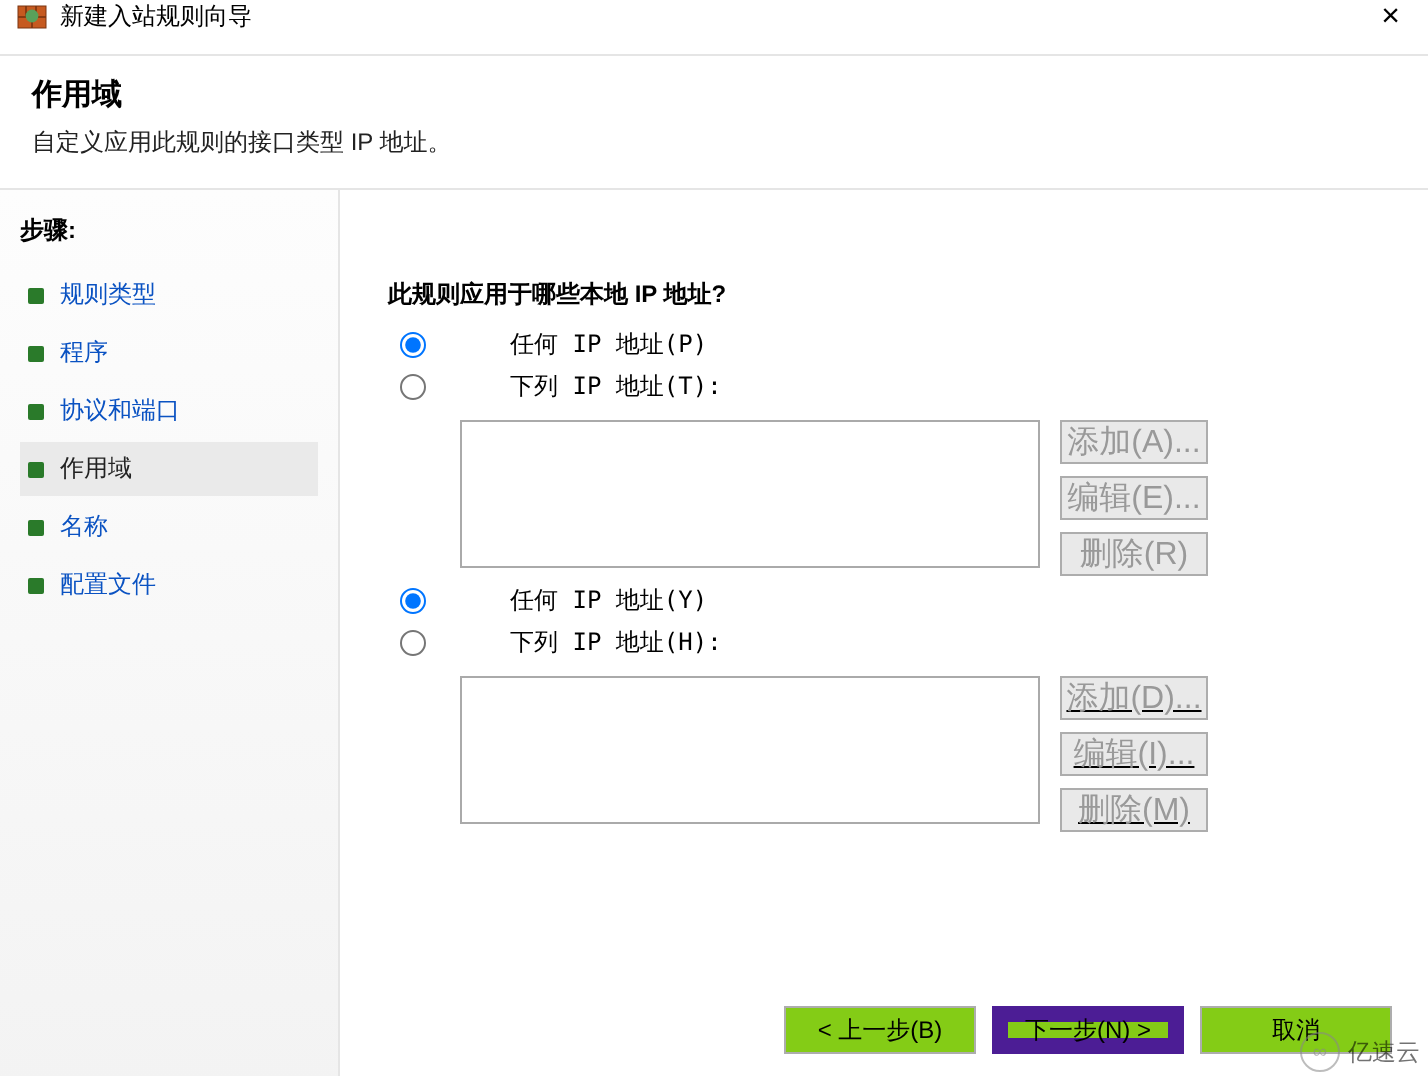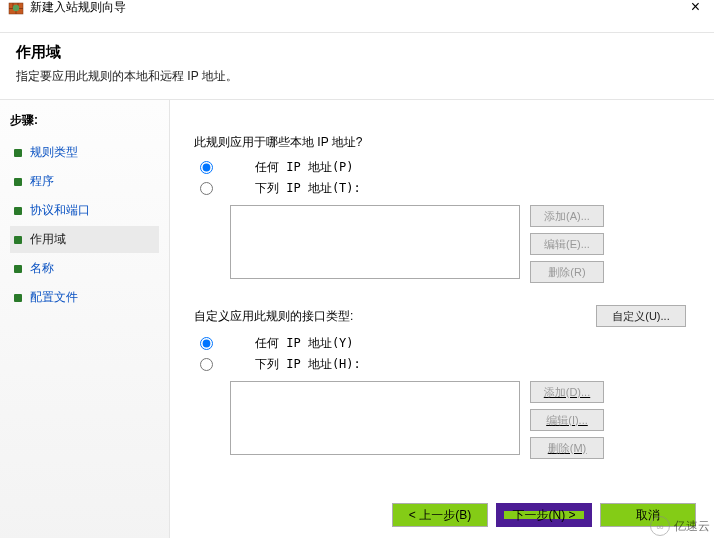--- a/index.html
+++ b/index.html
@@ -1,38 +1,38 @@
 <!DOCTYPE html>
 <html><head>
 <meta charset="utf-8">
 <style>
 * { box-sizing: border-box; margin: 0; padding: 0; }
 body { font-family: "Microsoft YaHei", "SimSun", sans-serif; font-size: 12px; background: #fff; width: 714px; height: 538px; overflow: hidden; position: relative; }
-.titlebar { display: flex; align-items: flex-end; height: 28px; padding: 16px 8px; border-bottom: 1px solid #e5e5e5; }
+.titlebar { display: flex; align-items: flex-start; height: 28px; padding: 0 8px; border-bottom: 1px solid #e5e5e5; }
 .titlebar .icon { width: 16px; height: 16px; margin-right: 6px; }
 .titlebar .title { flex: 1; }
 .titlebar .close { font-size: 16px; cursor: pointer; padding: 0 6px; font-family: Arial; }
 .header { padding: 10px 16px 14px 16px; border-bottom: 1px solid #e5e5e5; background: #fff; }
 .header h1 { font-size: 15px; font-weight: bold; margin-bottom: 6px; }
 .header p { font-size: 12px; color: #222; }
 .body { display: flex; height: calc(100% - 28px - 62px); }
 .sidebar { width: 170px; background: linear-gradient(to bottom, #fdfdfd, #f3f3f3); border-right: 1px solid #e5e5e5; padding: 12px 10px; }
 .sidebar .steps-label { font-weight: bold; margin-bottom: 10px; }
 .sidebar .step { display: flex; align-items: center; padding: 5px 4px; cursor: pointer; margin-bottom: 2px; }
 .sidebar .step.active { background: #eaeaea; }
 .sidebar .step .bullet { width: 8px; height: 8px; background: #2a7a2a; border-radius: 1px; margin-right: 8px; flex-shrink: 0; }
 .sidebar .step .label { color: #0a52c2; }
 .sidebar .step.active .label { color: #222; }
 .content { flex: 1; padding: 24px 28px 10px 24px; position: relative; font-size: 12px; }
-.section-title { font-weight: normal; margin-bottom: 8px; margin-top: 10px; }
+.section-title { font-weight: bold; margin-bottom: 8px; margin-top: 20px; }
 .radio-row { display: flex; align-items: center; margin: 4px 0 4px 6px; gap: 36px; }
 .radio-row input { margin-right: 6px; }
 .listbox { width: 290px; height: 74px; border: 1px solid #aaa; background: #fff; margin: 4px 0 0 36px; }
 .btn-col { display: inline-flex; flex-direction: column; gap: 6px; vertical-align: top; }
-.btn { border: 1px solid #adadad; background: #e9e9e9; color: #999; font-size: 11px; width: 74px; height: 22px; cursor: default; }
+.btn { border: 1px solid #adadad; background: #e9e9e9; color: #999; font-size: 16px; width: 74px; height: 22px; cursor: default; }
 .btn.enabled { color: #222; cursor: pointer; }
 .row-flex { display: flex; align-items: flex-start; }
 .interface-row { display: flex; align-items: center; margin-top: 22px; margin-bottom: 8px; }
 .interface-row .label { flex: 1; }
 .footer { position: absolute; bottom: 0; right: 18px; left: 190px; height: 46px; display: flex; align-items: center; justify-content: flex-end; gap: 8px; }
 .footer .fbtn { border: 1px solid #adadad; background: #84cc16; font-size: 12px; width: 96px; height: 24px; cursor: pointer; display: inline-flex; align-items: center; justify-content: center; }
 .footer .fbtn.primary { border: 8px solid #4c1d95; }
 .logo-watermark { position: absolute; right: 4px; bottom: 2px; opacity: 0.55; font-size: 12px; display: flex; align-items: center; gap: 4px; pointer-events:none;}
 .logo-watermark .circ { width: 20px; height: 20px; border: 1.5px solid #888; border-radius: 50%; display:inline-flex;align-items:center;justify-content:center;font-size:10px;color:#888;}
 .mono { font-family: "SimSun", monospace; }
@@ -50,21 +50,21 @@
       <line x1="8" y1="8.5" x2="8" y2="14" stroke="#7a3410" stroke-width="0.8"></line>
       <circle cx="8" cy="8" r="3.2" fill="#5aa05a"></circle>
     </svg>
   </span>
   <span class="title">新建入站规则向导</span>
   <span class="close">×</span>
 </div>
 
 <div class="header">
   <h1>作用域</h1>
-  <p>指定要应用此规则的本地和远程 IP 地址。</p>
+  <p>自定义应用此规则的接口类型 IP 地址。</p>
 </div>
 
 <div class="body">
 
   <div class="sidebar">
     <div class="steps-label">步骤:</div>
     <div class="step">
         <span class="bullet"></span>
         <span class="label">规则类型</span>
       </div>
@@ -103,24 +103,20 @@
     </label>
     <div class="row-flex">
       <div class="listbox"></div>
       <div class="btn-col" style="margin-left:10px; margin-top:4px;">
         <button class="btn">添加(A)...</button>
         <button class="btn">编辑(E)...</button>
         <button class="btn">删除(R)</button>
       </div>
     </div>
 
-    <div class="interface-row">
-      <span class="label">自定义应用此规则的接口类型:</span>
-      <button class="btn enabled" style="width:90px;">自定义(U)...</button>
-    </div>
 
     <label class="radio-row">
       <input type="radio" name="remote" checked="" style="">
       <span class="mono">任何 IP 地址(Y)</span>
     </label>
     <label class="radio-row">
       <input type="radio" name="remote" style="">
       <span class="mono">下列 IP 地址(H):</span>
     </label>
     <div class="row-flex">

